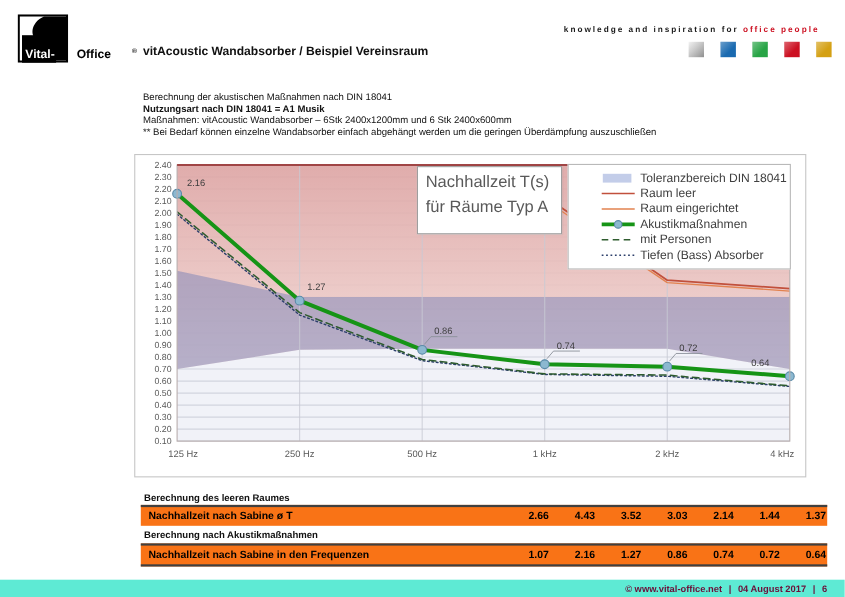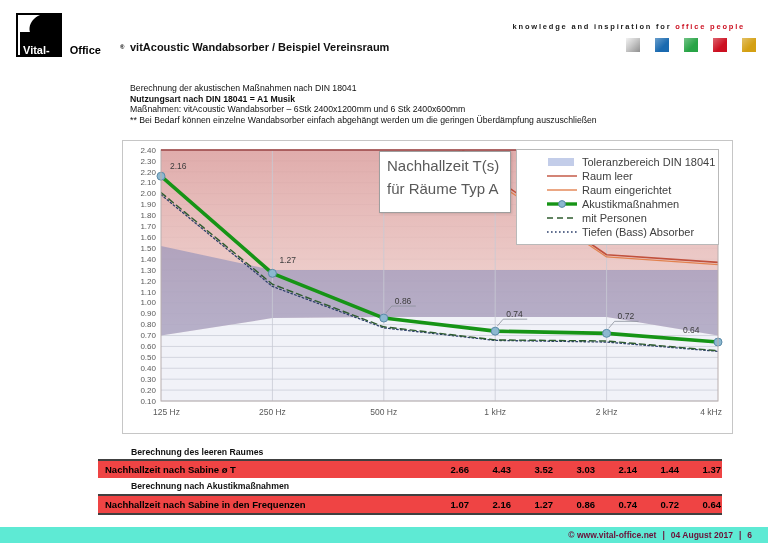--- a/index.html
+++ b/index.html
@@ -29,21 +29,21 @@
   #figure{left:122px;top:140px;width:611px;height:294px;border:1px solid #c6c6c6;background:#fff;box-sizing:border-box;}
   #chart-svg{position:absolute;left:0;top:0;}
   #chart-titlebox{position:absolute;left:256px;top:10px;width:132px;box-sizing:border-box;border:1px solid #9e9e9e;background:#fff;padding:3px 6px 12px 7px;font-size:15px;color:#595959;line-height:1.5;box-shadow:1px 1px 2px rgba(0,0,0,0.12);}
   #legend{position:absolute;left:393px;top:8px;width:203px;box-sizing:border-box;border:1px solid #b9b9b9;background:#fff;padding:5px 4px 5px 28px;}
   .lg-row{display:flex;align-items:center;height:14px;}
   .lg-row svg{flex:0 0 34px;}
   .lg-row span{font-size:11px;color:#404040;margin-left:3px;white-space:nowrap;}
 
   
   .section-label{left:131px;font-size:8.7px;font-weight:bold;color:#111;}
-  .orange-row{left:98px;width:624px;height:17px;background:#ef4444;border-top:2px solid #404040;display:flex;align-items:center;box-sizing:content-box;}
+  .orange-row{left:128px;width:624px;height:17px;background:#f97316;border-top:2px solid #404040;display:flex;align-items:center;box-sizing:content-box;}
   .orange-row.last{border-bottom:2px solid #404040;}
   .row-label{flex:1;font-size:9.5px;font-weight:bold;color:#000;padding-left:7px;white-space:nowrap;}
   .row-vals{display:flex;}
   .row-vals .val{width:41px;text-align:right;font-size:9.5px;font-weight:bold;color:#000;padding-right:1px;}
 
   
   #footer{left:0;top:527px;width:768px;height:16px;background:#5eead4;display:flex;justify-content:flex-end;align-items:center;}
   #footer span{color:#6b1039;font-size:8.5px;font-weight:bold;margin-right:6px;}
   #footer .pad{margin-right:16px;}
 </style>

